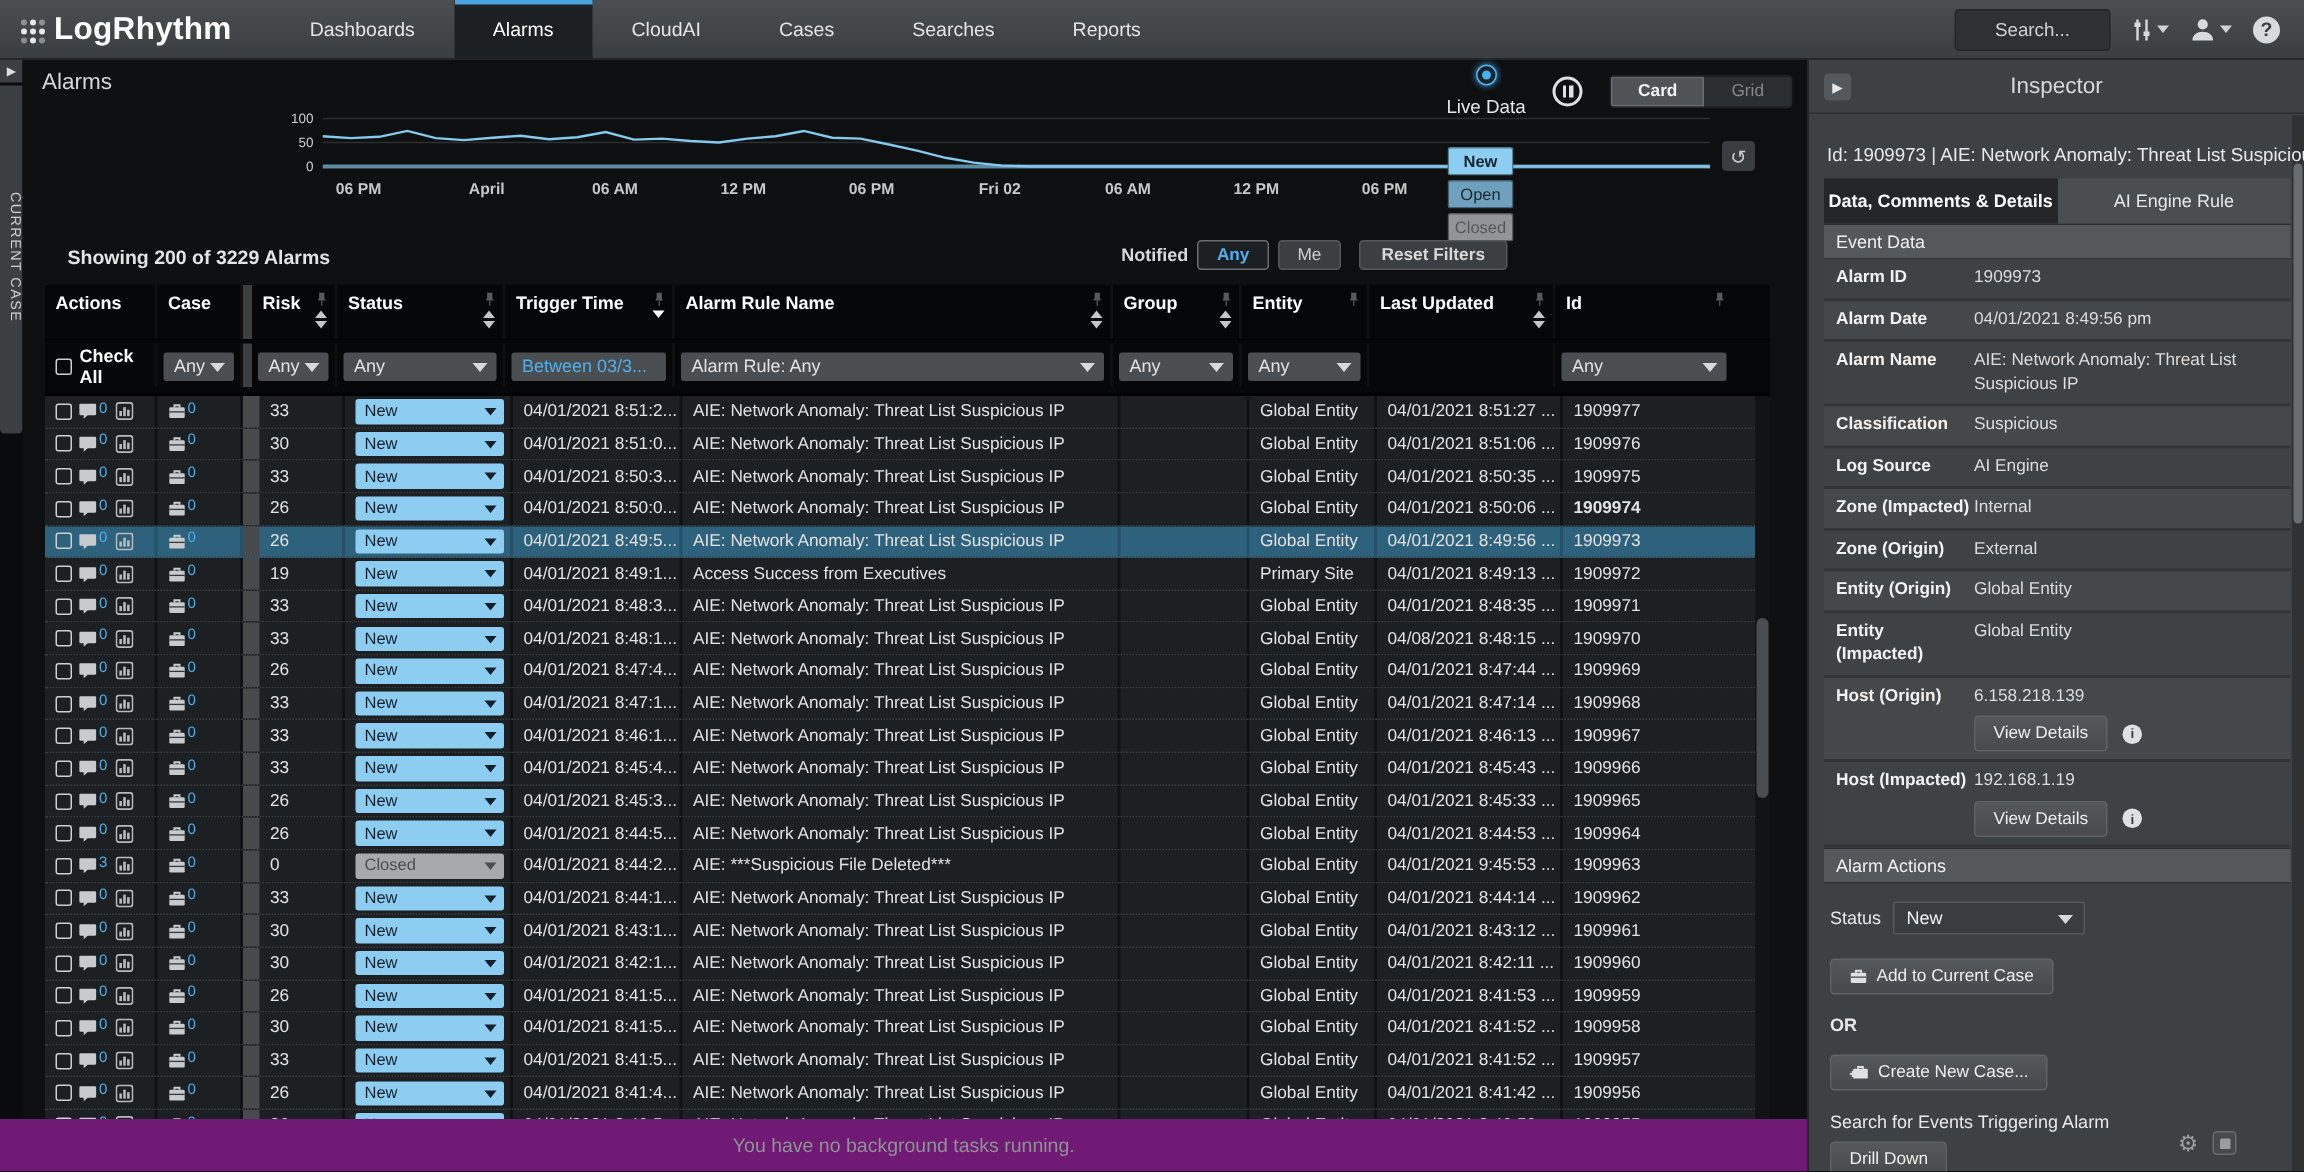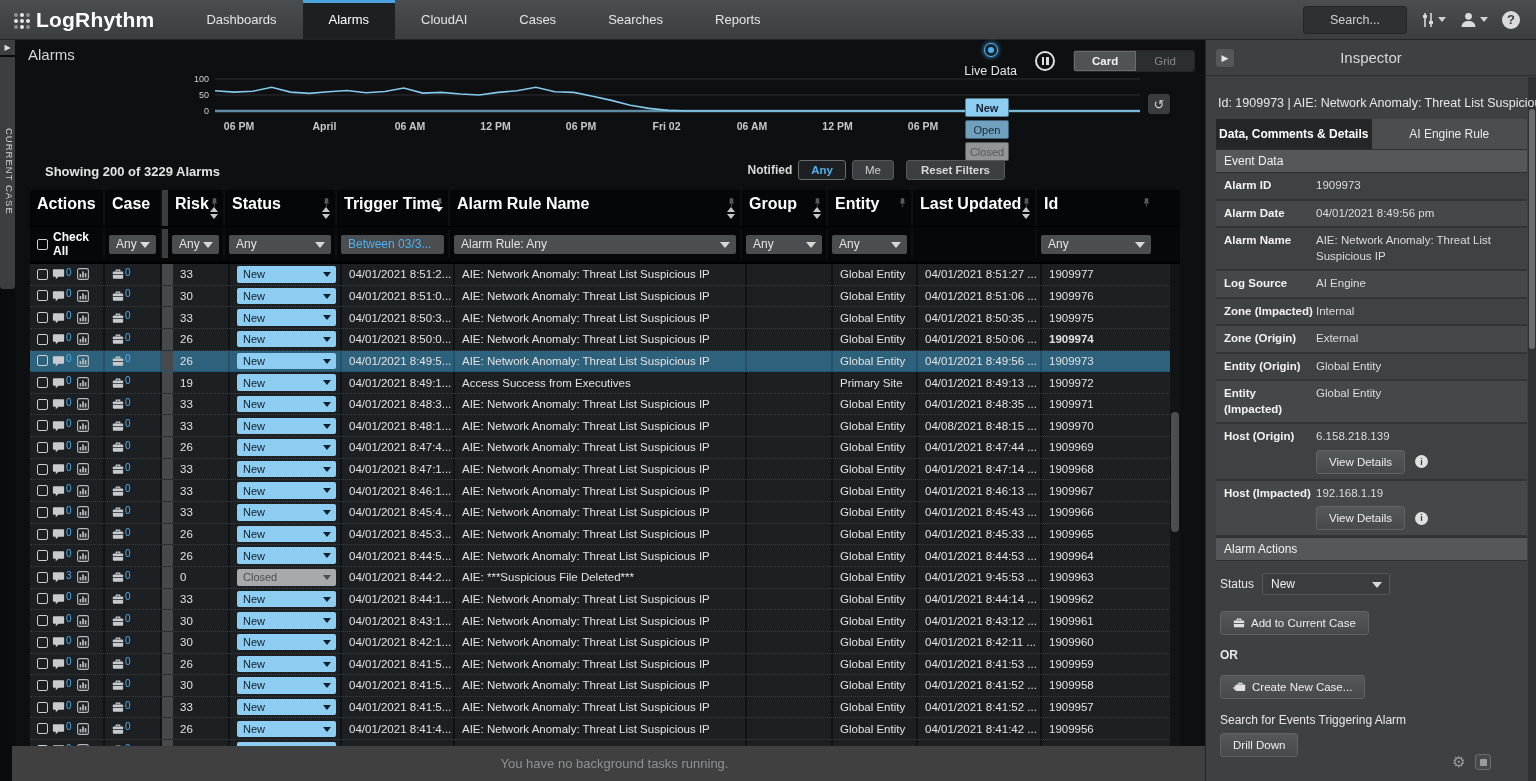--- a/index.html
+++ b/index.html
@@ -72,21 +72,21 @@
   .showing { position:absolute; left:30px; top:6px; font-size:13px; font-weight:bold; color:#e4e4e4;}
   .notify-group { position:absolute; right:200px; top:2px; display:flex; align-items:center; gap:6px;}
   .notify-label { font-size:12px; font-weight:bold; color:#d8d8d8; }
   .pill { font-size:11.5px; padding:3px 12px; border-radius:3px; background:#3c3f42; border:1px solid #55585a; color:#cfcfcf; cursor:pointer;}
   .pill.on { background:#1d2023; color:#4fb0ee; border-color:#6a6d70; font-weight:bold;}
   .reset-filters { font-size:11.5px; font-weight:bold; padding:3px 14px; border-radius:3px; background:#3c3f42; border:1px solid #55585a; color:#d8d8d8; cursor:pointer; margin-left:6px;}
 
   
   .grid { position:absolute; left:15px; top:150px; width:1150px; }
   .grid-head { display:flex; background:#050607; border-bottom:1px solid #000; }
-  .hcell { position:relative; height:36px; padding:5px 4px 0 7px; font-size:16px; font-weight:bold; color:#fff;
+  .hcell { position:relative; height:36px; padding:5px 4px 0 7px; font-size:12px; font-weight:bold; color:#fff;
     border-right:2px solid #0e0f10; }
   .pin { position:absolute; right:5px; top:4px; opacity:.55;}
   .sorts { position:absolute; right:5px; top:17px; display:flex; flex-direction:column; gap:2px;}
   .tri-up { width:0;height:0;border-left:4px solid transparent;border-right:4px solid transparent;border-bottom:5px solid #c4c6c8;}
   .tri-dn { width:0;height:0;border-left:4px solid transparent;border-right:4px solid transparent;border-top:5px solid #c4c6c8;}
   .sort-active .tri-dn{ border-top-color:#fff; }
   .grid-filter { display:flex; background:#060708; border-bottom:2px solid #000; padding:2px 0 4px;}
   .fcell { padding:1px 4px 0 4px; border-right:2px solid #0e0f10; display:flex; align-items:center; }
   .fdrop { flex:1; height:19px; background:#4b4e51; border-radius:2px; display:flex; align-items:center;
     font-size:12px; color:#e2e2e2; padding:0 7px; cursor:pointer; position:relative; white-space:nowrap; overflow:hidden;}
@@ -112,21 +112,21 @@
     padding:0 6px; font-size:11px; color:#10202b; position:relative; cursor:pointer;}
   .status-pill .scaret { position:absolute; right:5px; top:6px; width:0;height:0;border-left:4.5px solid transparent;border-right:4.5px solid transparent;border-top:5.5px solid #10202b;}
   .status-pill.closed { background:#a7aaac; color:#4b4e51;}
   .status-pill.closed .scaret{ border-top-color:#4b4e51;}
   .vscroll { position:absolute; right:0; top:0; width:10px; height:498px; background:#121314;}
   .vscroll .thumb { position:absolute; left:1px; width:8px; top:148px; height:120px; background:#4b4e51; border-radius:4px;}
   .hscroll { height:9px; background:#121314; position:relative; margin-top:1px;}
   .hscroll .thumb { position:absolute; left:0; top:1px; height:7px; width:800px; background:#4b4e51; border-radius:4px;}
 
   
-  .footer { position:absolute; left:12px; top:746px; width:1205px; height:35px; background:#404040;
+  .footer { position:absolute; left:0; top:746px; width:1205px; height:35px; background:#701a75;
     display:flex; align-items:center; justify-content:center; font-size:13px; color:#8f9294; }
   .float-icons { position:absolute; left:1452px; top:753px; display:flex; gap:10px; align-items:center; z-index:5;}
   .gear { color:#9a9da0; font-size:15px; cursor:pointer;}
   .widget { width:16px; height:16px; background:#47494c; border:1px solid #6a6d70; border-radius:3px; cursor:pointer;
     display:flex;align-items:center;justify-content:center;}
   .widget i{ width:7px;height:7px;background:#9a9da0;display:block;border-radius:1px;}
 
   
   .inspector { position:absolute; left:1205px; top:40px; width:331px; height:741px; background:#3e4144; border-left:1px solid #232527;}
   .insp-header { height:36px; border-bottom:1px solid #2c2e30; position:relative; display:flex; align-items:center; justify-content:center;}
@@ -1444,20 +1444,26 @@
               <div>04/01/2021 8:49:56 pm</div>
             </div>
           </div>
           <div class="frow">
             <div class="flabel">Alarm Name</div>
             <div class="fvalue">
               <div>AIE: Network Anomaly: Threat List Suspicious IP</div>
             </div>
           </div>
           <div class="frow">
+            <div class="flabel">Classification</div>
+            <div class="fvalue">
+              <div>Suspicious</div>
+            </div>
+          </div>
+          <div class="frow">
             <div class="flabel">Log Source</div>
             <div class="fvalue">
               <div>AI Engine</div>
             </div>
           </div>
           <div class="frow">
             <div class="flabel">Zone (Impacted)</div>
             <div class="fvalue">
               <div>Internal</div>
             </div>

